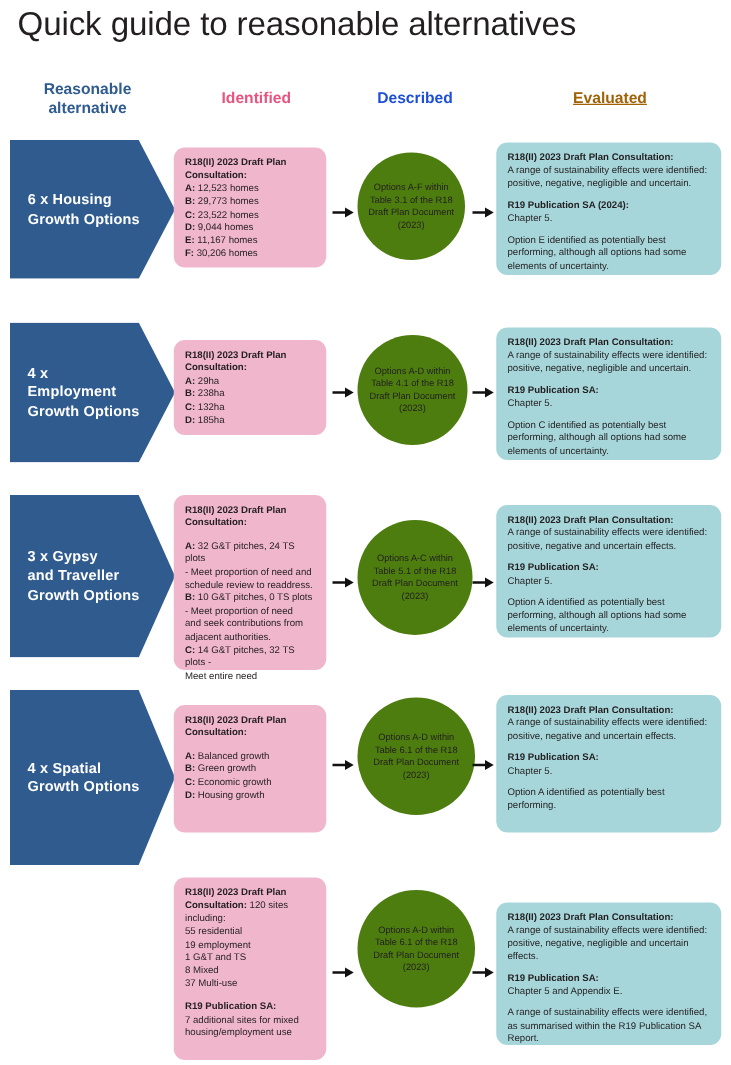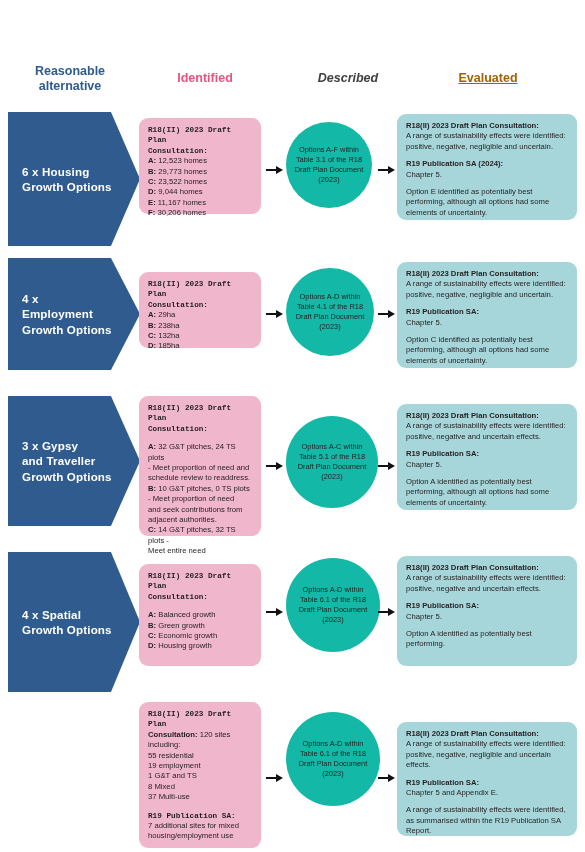--- a/index.html
+++ b/index.html
@@ -28,21 +28,21 @@
   .col-headers { position: absolute; left:0; top: 64px; width: 585px; height: 40px; }
   .col-head {
     position: absolute;
     font-size: 12.5px;
     font-weight: bold;
     line-height: 15px;
     text-align: center;
   }
   .ch-alt   { left: 10px;  width: 120px; color:#2f5b8f; }
   .ch-id    { left: 140px; width: 130px; color:#e8537f; top: 7px; }
-  .ch-desc  { left: 288px; width: 120px; color:#404040; top: 7px; font-style: italic; }
+  .ch-desc  { left: 272px; width: 120px; color:#1d4ed8; top: 7px; }
   .ch-eval  { left: 398px; width: 180px; color:#a16207; top: 7px; text-decoration: underline; }
 
   
   .row { position: absolute; left: 0; width: 585px; }
 
   
   .chevron {
     position: absolute;
     left: 8px;
     background: #2f5b8f;
@@ -65,29 +65,29 @@
   
   .pinkbox {
     position: absolute;
     background: #f0b6cc;
     border-radius: 9px;
     padding: 7px 8px 7px 9px;
     color: #231f20;
     font-size: 7.7px;
     line-height: 10.4px;
   }
-  .pinkbox .hdr { font-weight: bold; font-family: Liberation Mono, monospace; }
+  .pinkbox .hdr { font-weight: bold; }
   .pinkbox .ln  { white-space: pre-wrap; }
   .pinkbox .b   { font-weight: bold; }
   .pinkbox .sp  { height: 8px; }
 
   
   .circle {
     position: absolute;
-    background: #14b8a6;
+    background: #4d7c0f;
     border-radius: 50%;
     display: flex;
     align-items: center;
     justify-content: center;
     text-align: center;
     color: #231f20;
     font-size: 7.4px;
     line-height: 10px;
   }
   .circle span { display:block; padding: 0 6px; white-space: pre-line; }
@@ -121,32 +121,33 @@
     border-top: 4.4px solid transparent;
     border-bottom: 4.4px solid transparent;
     border-left: 7px solid #111;
   }
 </style>
 </head>
 <body>
 
 <div class="page">
 
+  <div class="page-title">Quick guide to reasonable alternatives</div>
 
   <div class="col-headers">
     <div class="col-head ch-alt">Reasonable
 alternative</div>
     <div class="col-head ch-id">Identified</div>
     <div class="col-head ch-desc">Described</div>
     <div class="col-head ch-eval">Evaluated</div>
   </div>
 
   <div id="rows-host">
       <div class="row" style="top: 112px; height: 110px;">
-        <div class="chevron" style="top: 0px; width: 132px; height: 134px;">
+        <div class="chevron" style="top: 0px; width: 132px; height: 111px; justify-content: center;">
           <div class="chevron-label">6 x Housing
 Growth Options</div>
         </div>
         <div class="pinkbox" style="left: 139px; top: 6px; width: 122px; height: 96px;">
           <div class="hdr ln">R18(II) 2023 Draft Plan
 Consultation:</div>
           <div><span class="b">A:</span> 12,523 homes</div>
           <div><span class="b">B:</span> 29,773 homes</div>
           <div><span class="b">C:</span> 23,522 homes</div>
           <div><span class="b">D:</span> 9,044 homes</div>

